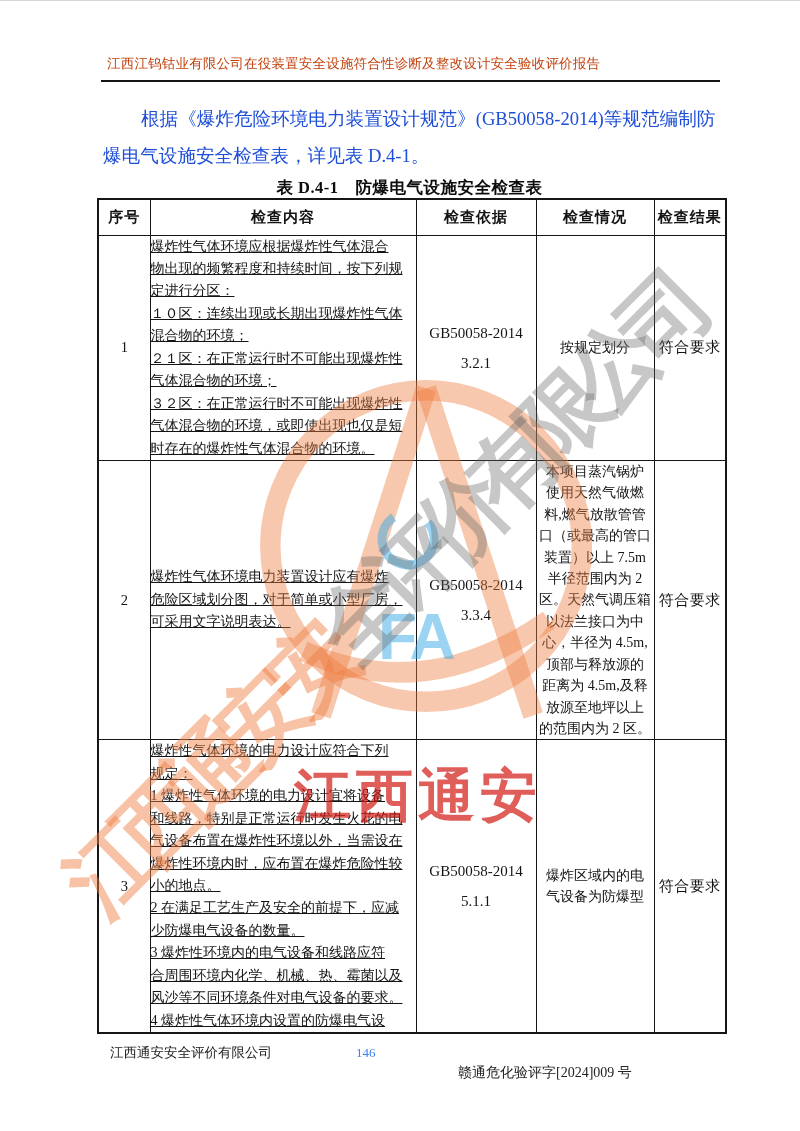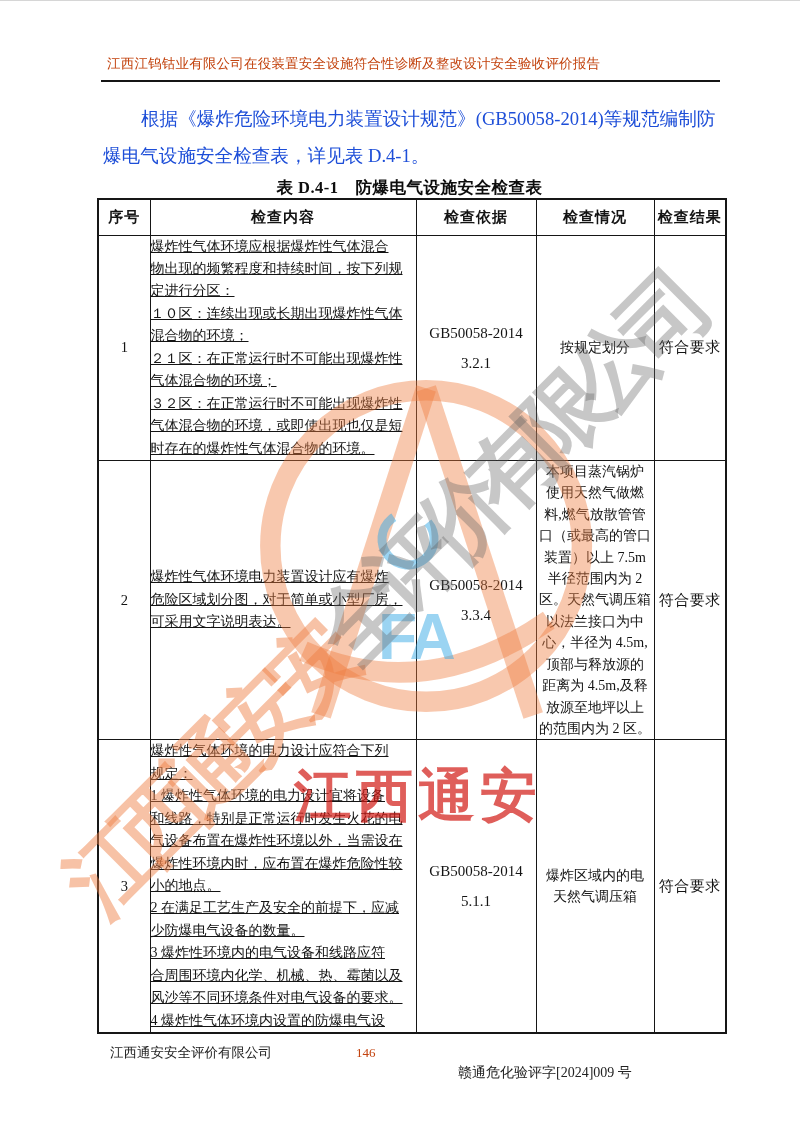--- a/index.html
+++ b/index.html
@@ -56,21 +56,21 @@
     text-align:center; vertical-align:middle;
     white-space:pre; line-height:30px; font-size:15px;
   }
   td.c-sit{
     text-align:center; vertical-align:middle;
     white-space:pre; font-size:14px; line-height:21.4px;
   }
   td.c-res{ text-align:center; vertical-align:middle; font-size:15px; letter-spacing:.5px;}
 
   .footer-company{left:110px;top:1043px;font-size:13.5px;color:#222;}
-  .footer-page{left:356px;top:1044px;font-size:13px;color:#c2410c;}
+  .footer-page{left:356px;top:1044px;font-size:13px;color:#3b82f6;}
   .footer-doc{left:458px;top:1063px;font-size:14px;color:#222;}
 
   
   .wm-layer{position:absolute;inset:0;pointer-events:none;}
   .wm-diag{
     left:383px;top:597px;
     transform:translate(-50%,-50%) rotate(-45deg);
     white-space:nowrap;
     font-family:"Liberation Sans", sans-serif;
     font-size:88px;font-weight:600;letter-spacing:-17px;
@@ -167,21 +167,21 @@
 小的地点。
 2 在满足工艺生产及安全的前提下，应减
 少防爆电气设备的数量。
 3 爆炸性环境内的电气设备和线路应符
 合周围环境内化学、机械、热、霉菌以及
 风沙等不同环境条件对电气设备的要求。
 4 爆炸性气体环境内设置的防爆电气设</td>
         <td class="c-basis">GB50058-2014
 5.1.1</td>
         <td class="c-sit">爆炸区域内的电
-天然气调压箱</td>
+气设备为防爆型</td>
         <td class="c-res">符合要求</td>
       </tr>
     </tbody>
   </table>
 
   <div class="abs footer-company">江西通安安全评价有限公司</div>
   <div class="abs footer-page">146</div>
   <div class="abs footer-doc">赣通危化验评字[2024]009 号</div>
 
   <div class="wm-layer">

